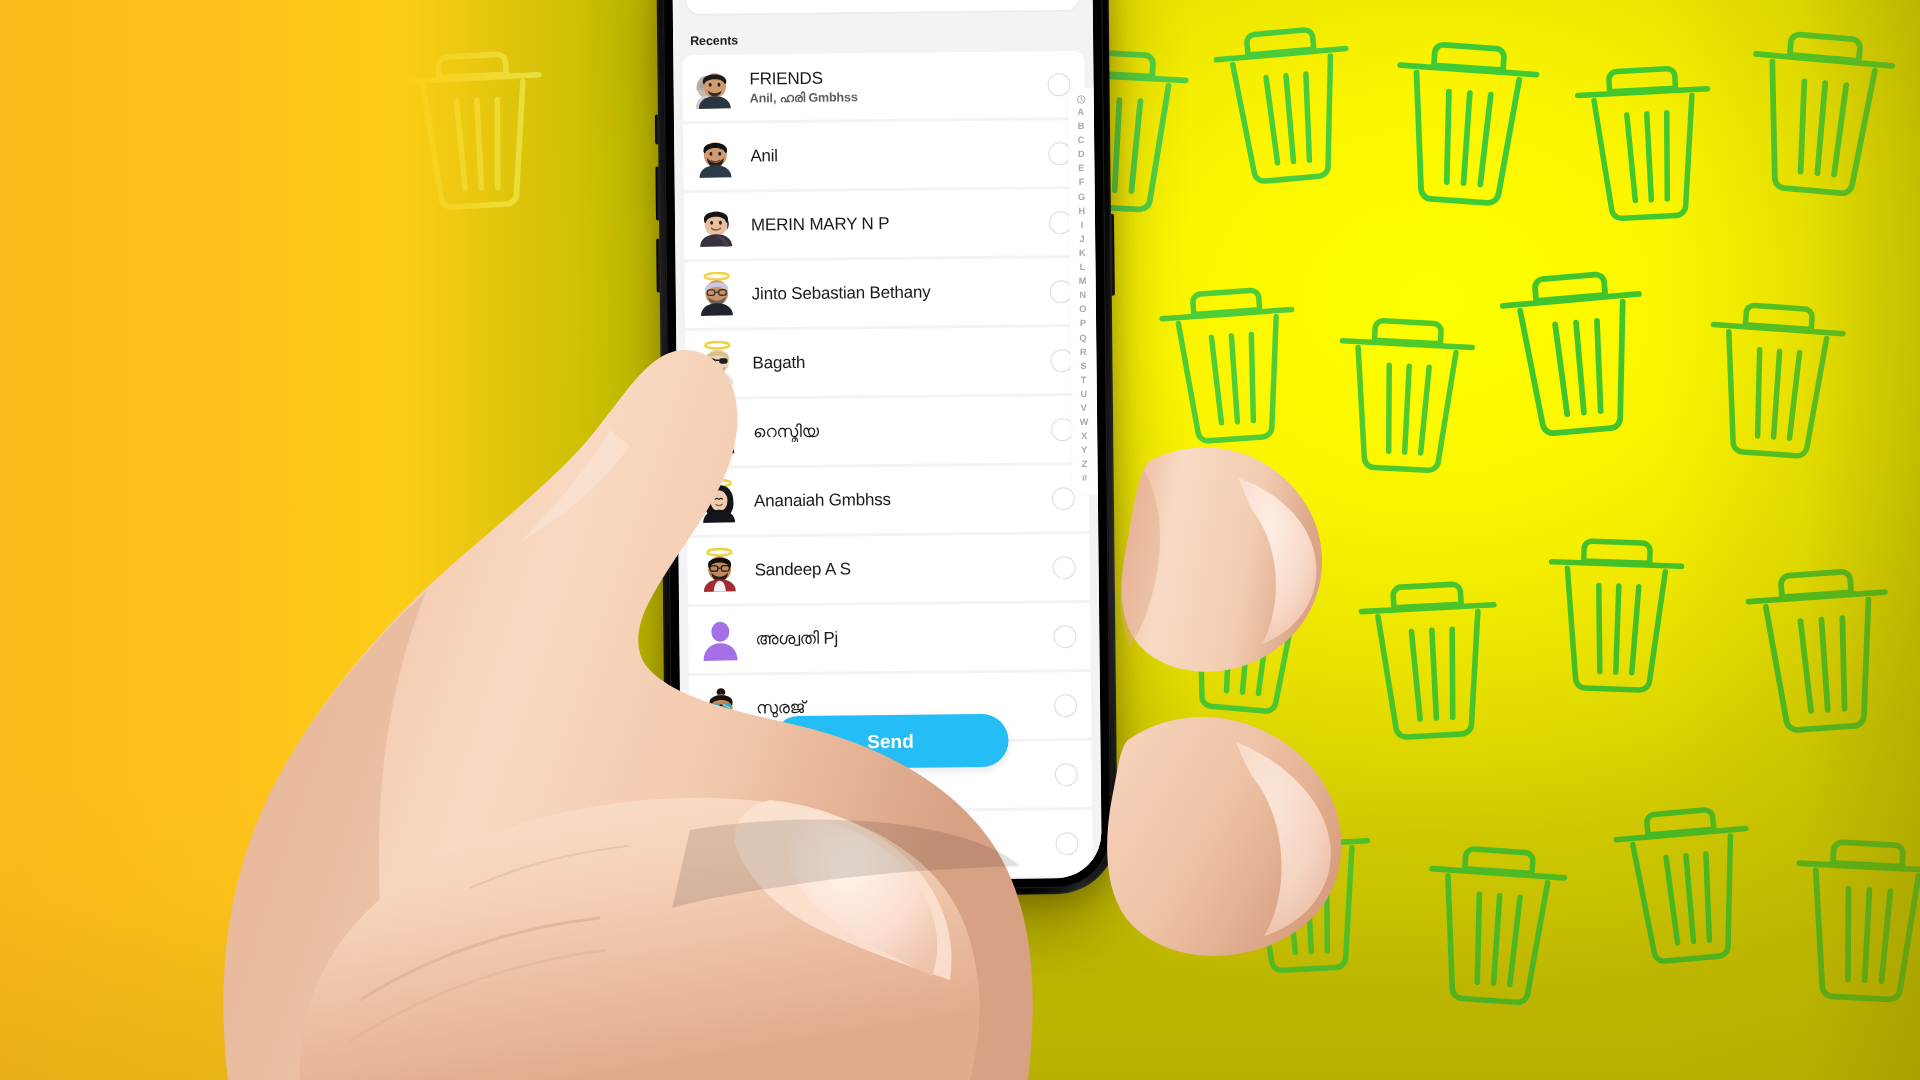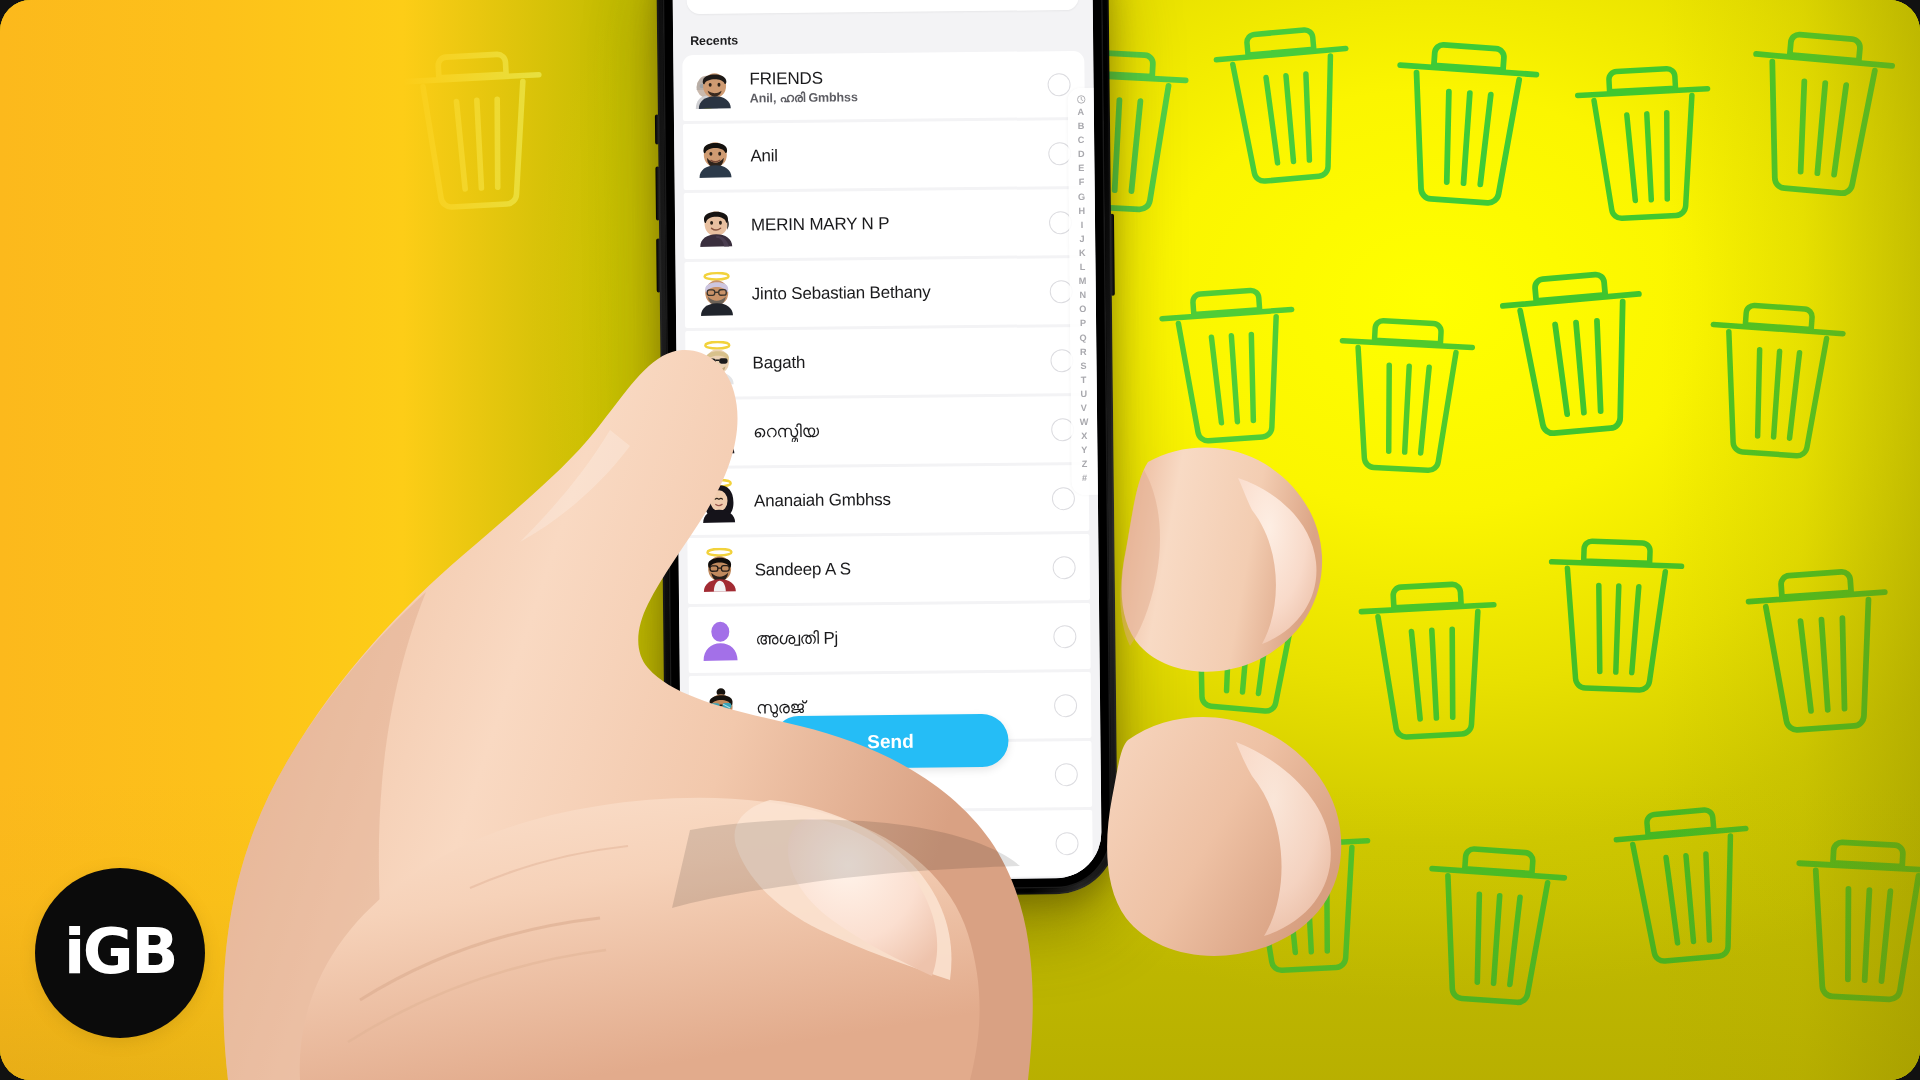--- a/index.html
+++ b/index.html
@@ -1,21 +1,21 @@
 <!DOCTYPE html>
 <html><head>
 <meta charset="utf-8">
 <style>
   * { margin:0; padding:0; box-sizing:border-box; }
   html, body {
     width:1920px; height:1080px; overflow:hidden;
     font-family:"Liberation Sans", sans-serif;
     background:#111;
   }
-  #stage { position:relative; width:1920px; height:1080px; overflow:hidden;border-radius:31px; }
+  #stage { position:relative; width:1920px; height:1080px; overflow:hidden; }
 
   
   .bg-base {
     position:absolute; inset:0;
     background:
       radial-gradient(ellipse 900px 700px at 1430px 300px, #ffff00 0%, #fbf500 30%, #e8e000 55%, #cfc800 78%, #c2bc00 100%),
       linear-gradient(100deg, #fcb61b 0%, #fdc01a 12%, #fdcb18 26%, #fbdc15 40%, #f7ee10 55%, #f6f608 70%, #f3f300 86%, #e9e700 100%);
   }
   .bg-left-wash {
     position:absolute; left:0; top:0; width:620px; height:1080px;
@@ -812,17 +812,14 @@
                C1348,884 1318,930 1262,948 C1208,966 1152,952 1126,918
                C1104,888 1104,840 1112,798 C1118,768 1120,748 1128,740 Z" fill="url(#sk3)"></path>
       <path d="M1236,742 C1286,762 1324,800 1330,842 C1336,886 1308,922 1264,936
                C1290,894 1288,820 1252,776 C1245,764 1240,752 1236,742 Z" fill="url(#nailg)" opacity="0.78"></path>
     </g>
 
     <path d="M690,830 C760,818 840,816 910,826 C960,834 1000,848 1020,866
              C960,868 880,872 800,884 C742,892 700,900 672,908 Z" fill="#000" opacity="0.12"></path>
   </svg>
 
-  <div id="logo">
-    <span class="logo-text">iGB</span>
-  </div>
 
 </div>
 
 </body></html>

